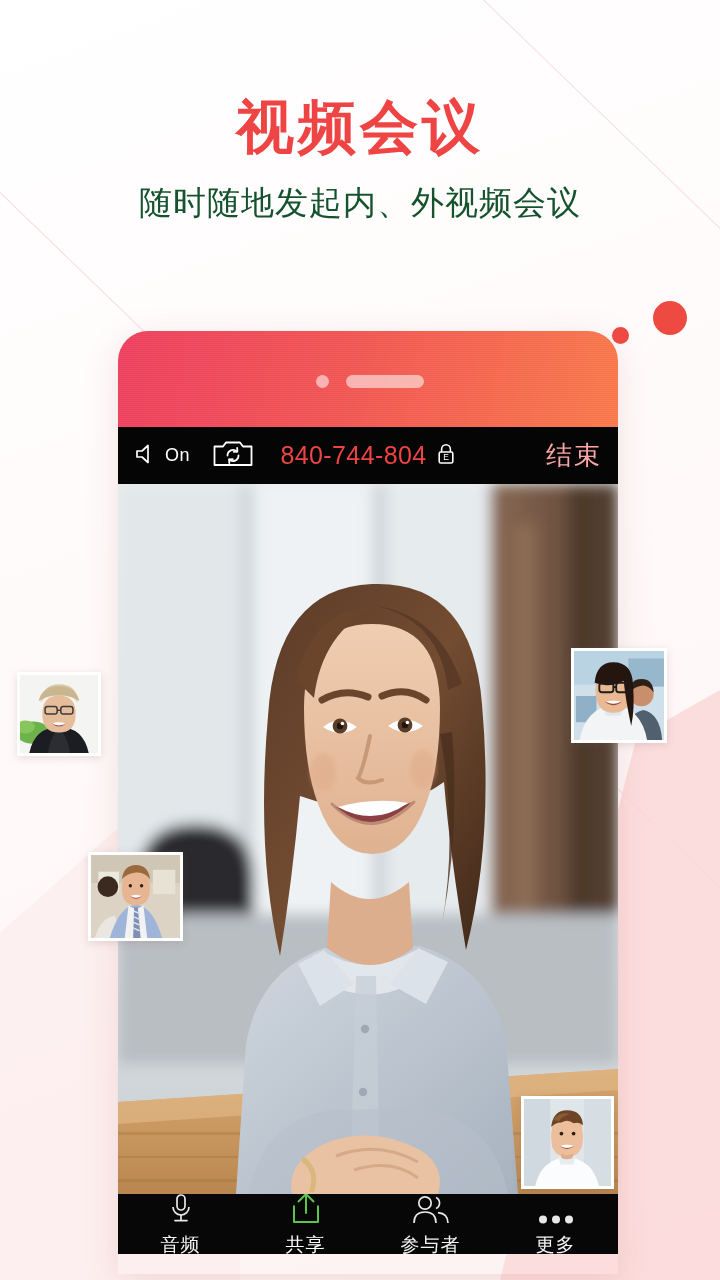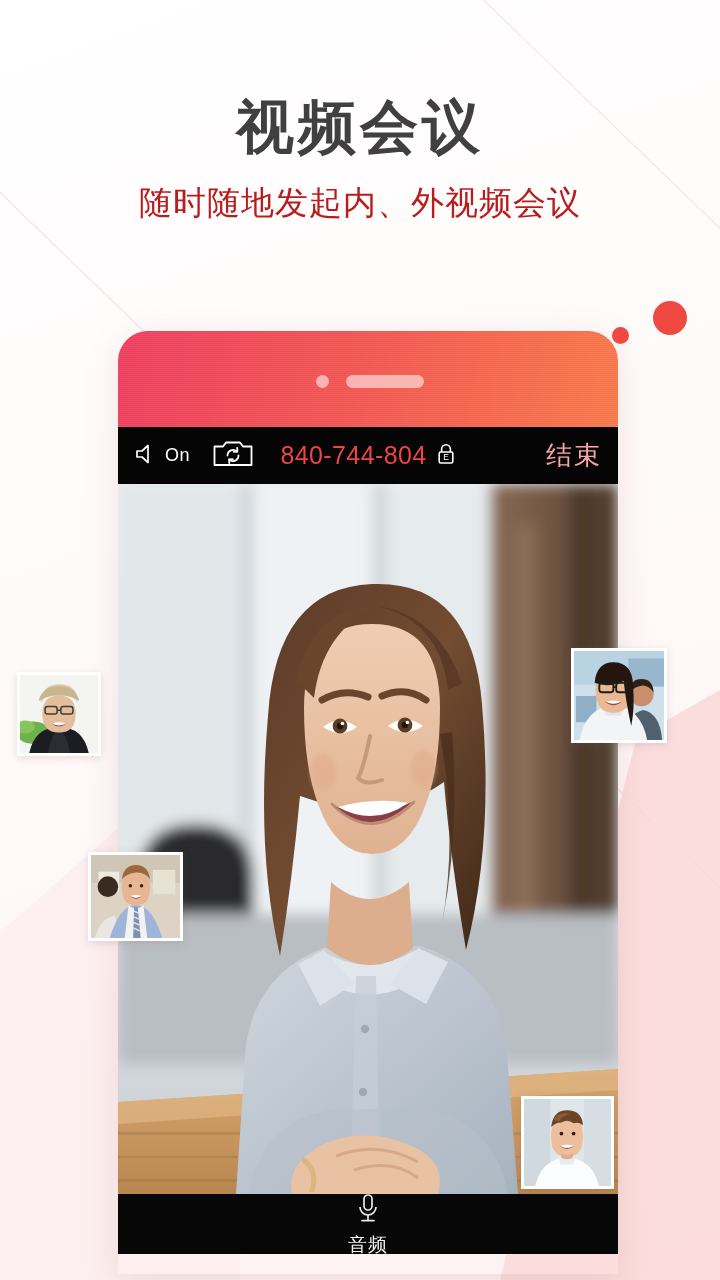--- a/index.html
+++ b/index.html
@@ -25,22 +25,22 @@
       clip-path:polygon(0% 38%, 100% 0%, 100% 100%, 0% 100%);
       opacity:.9;}
   .blob-corner{position:absolute;left:-110px;top:455px;width:260px;height:260px;
       border-radius:0 140px 0 0;background:#f2604f;opacity:0;}
   .dot{position:absolute;border-radius:50%;background:#ef4a42;}
   .dot.big{width:34px;height:34px;left:653px;top:301px;}
   .dot.small{width:17px;height:17px;left:612px;top:327px;}
 
   
   #heading{position:absolute;left:0;top:96px;width:720px;text-align:center;z-index:3;}
-  #title{font-size:58px;font-weight:bold;color:#404040;letter-spacing:4px;line-height:1.08;}
-  #subtitle{margin-top:22px;font-size:33px;color:#b91c1c;letter-spacing:1px;}
+  #title{font-size:58px;font-weight:bold;color:#ef4444;letter-spacing:4px;line-height:1.08;}
+  #subtitle{margin-top:22px;font-size:33px;color:#14532d;letter-spacing:1px;}
 
   
   #phone{position:absolute;left:118px;top:331px;width:500px;height:943px;z-index:4;
     border-radius:30px 30px 0 0;overflow:hidden;
     box-shadow:0 8px 34px rgba(190,120,120,.20);}
   #phone-top{height:96px;
     background:linear-gradient(100deg,#ed3f5f 0%,#f05552 45%,#f8784a 100%);
     position:relative;}
   #phone-top:after{content:"";position:absolute;inset:0;opacity:.10;
     background:repeating-linear-gradient(0deg,rgba(255,255,255,.5) 0 1px,transparent 1px 2px);}
@@ -267,22 +267,53 @@
         <svg width="26" height="32" viewBox="0 0 26 32">
           <rect x="9" y="2" width="8" height="15" rx="4" fill="none" stroke="#e8e8e8" stroke-width="1.7"></rect>
           <path d="M5 14 a8 8 0 0 0 16 0" fill="none" stroke="#e8e8e8" stroke-width="1.7"></path>
           <path d="M13 22 L13 27 M7 27.6 L19 27.6" stroke="#e8e8e8" stroke-width="1.7" stroke-linecap="round"></path>
         </svg>
       </span>
       <span class="tb-label">音频</span>
     </div>
 
 
-
-
+    <div class="tb">
+      <span class="tb-ico">
+        <svg width="30" height="33" viewBox="0 0 30 33">
+          <path d="M15 2 L15 21" stroke="#5cc44a" stroke-width="2" stroke-linecap="round"></path>
+          <path d="M7.5 9.5 L15 2 L22.5 9.5" fill="none" stroke="#5cc44a" stroke-width="2" stroke-linecap="round" stroke-linejoin="round"></path>
+          <path d="M3 13.5 L3 30 L27 30 L27 13.5" fill="none" stroke="#5cc44a" stroke-width="2" stroke-linejoin="round"></path>
+        </svg>
+      </span>
+      <span class="tb-label share">共享</span>
+    </div>
+
+    <div class="tb">
+      <span class="tb-ico">
+        <svg width="40" height="30" viewBox="0 0 40 30">
+          <circle cx="14" cy="8" r="6.2" fill="none" stroke="#e8e8e8" stroke-width="1.7"></circle>
+          <path d="M3 28 q0 -11 11 -11 q11 0 11 11" fill="none" stroke="#e8e8e8" stroke-width="1.7"></path>
+          <path d="M25 2.4 a6.2 6.2 0 0 1 0 11.2" fill="none" stroke="#e8e8e8" stroke-width="1.7"></path>
+          <path d="M27 17.6 q10 1 10 10.4" fill="none" stroke="#e8e8e8" stroke-width="1.7"></path>
+        </svg>
+      </span>
+      <span class="tb-label">参与者</span>
+    </div>
+
+    <div class="tb">
+      <span class="tb-ico">
+        <svg width="40" height="14" viewBox="0 0 40 14">
+          <circle cx="7" cy="8.5" r="4" fill="#e8e8e8"></circle>
+          <circle cx="20" cy="8.5" r="4" fill="#e8e8e8"></circle>
+          <circle cx="33" cy="8.5" r="4" fill="#e8e8e8"></circle>
+        </svg>
+      </span>
+      <span class="tb-label">更多</span>
+    </div>
 
   </div>
 </div>
 
 <div class="thumb" id="thumb-left">
   <svg viewBox="0 0 84 84" width="100%" height="100%" preserveAspectRatio="xMidYMid slice">
     <rect width="84" height="84" fill="#f4f5f3"></rect>
     <ellipse cx="14" cy="62" rx="18" ry="12" fill="#6db24a"></ellipse>
     <ellipse cx="6" cy="56" rx="10" ry="7" fill="#86c65c"></ellipse>
     <path d="M10 84 q6 -28 32 -28 q26 0 32 28 Z" fill="#1c1d22"></path>

